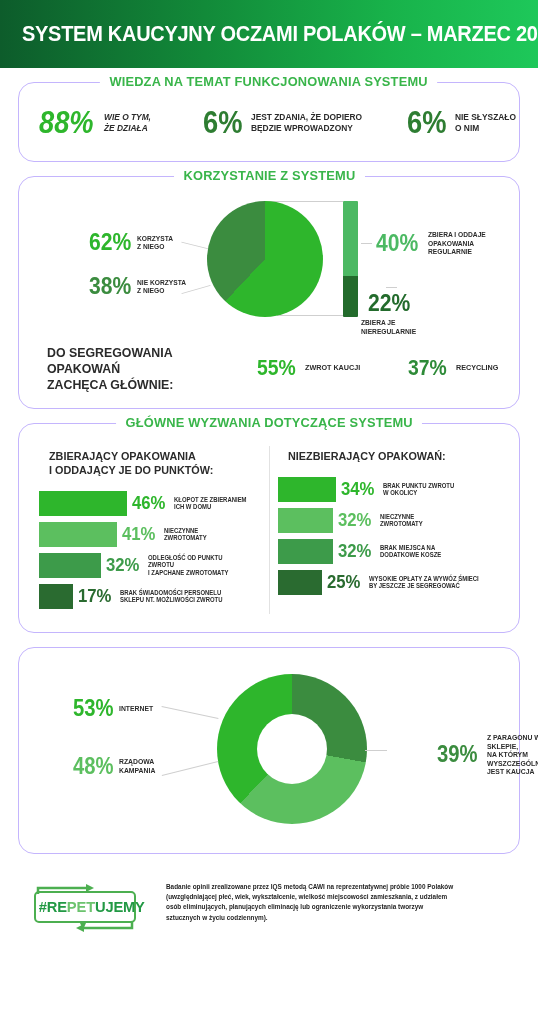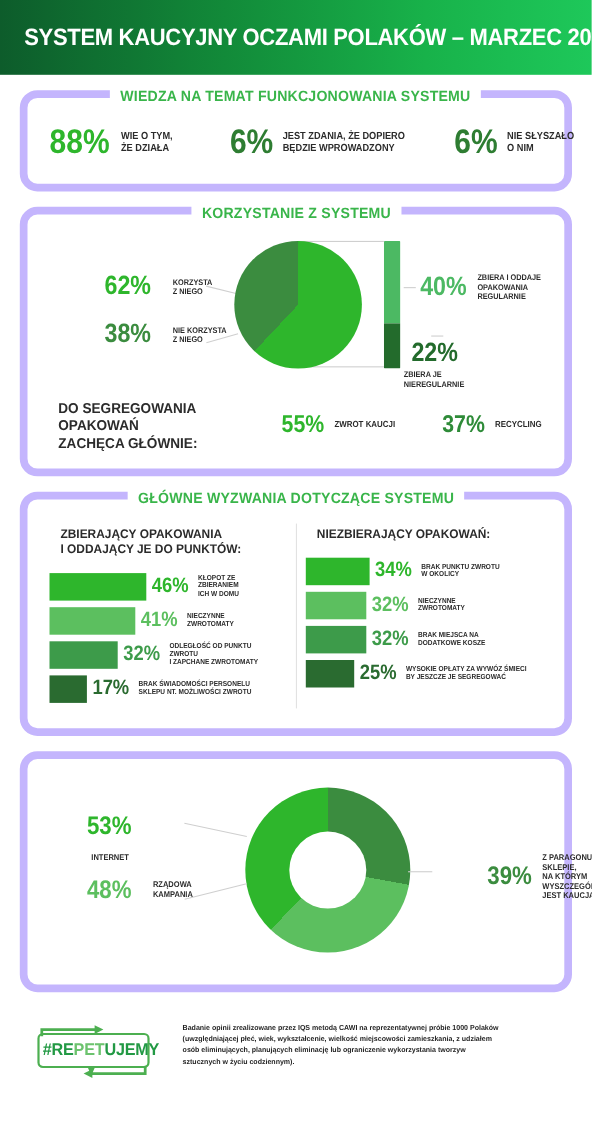--- a/index.html
+++ b/index.html
@@ -24,21 +24,21 @@
     font-size: 21.5px;
     letter-spacing: -0.3px;
     transform: scaleX(0.93);
     transform-origin: left center;
     white-space: nowrap;
   }
 
   
   .section { position: relative; margin: 0 18px 14px 18px; }
   .card {
-    border: 7px solid #c4b5fd;
+    border: 1px solid #c4b5fd;
     border-radius: 16px;
     background: #fff;
     padding: 16px 12px 14px 12px;
     position: relative;
   }
   .sec-title-wrap {
     position: absolute; top: -9px; left: 0; right: 0;
     display: flex; align-items: center; justify-content: center;
     z-index: 3; pointer-events: none;
   }
@@ -69,39 +69,39 @@
     color: #2b2b2b;
     line-height: 1.12;
     transform: scaleX(0.9);
     transform-origin: left center;
     text-transform: uppercase;
   }
 
   
   .knowledge { display: flex; align-items: center; padding: 9px 4px 10px 8px; gap: 6px; }
   .kn-item { display: flex; align-items: center; gap: 3px; flex: 0 0 auto; }
-  .kn-item:nth-child(1) { width: 158px; }
+  .kn-item:nth-child(1) { width: 158px; font-style: italic; }
   .kn-item:nth-child(2) { width: 198px; }
   .kn-item:nth-child(3) { width: 140px; }
   .kn-pct { font-size: 31px; }
   .kn-lbl { font-size: 9.3px; }
 
   
   .usage-top { position: relative; height: 146px; }
   .pie {
     position: absolute; left: 176px; top: 8px;
     width: 116px; height: 116px; border-radius: 50%;
   }
   .vbar {
     position: absolute; left: 312px; top: 8px;
     width: 15px; height: 116px; border-radius: 1px; overflow: hidden;
     display: flex; flex-direction: column;
   }
   .lead { position: absolute; background: #cfcfcf; }
-  .stat-left { position: absolute; display: flex; align-items: center; gap: 14px; }
+  .stat-left { position: absolute; display: flex; align-items: center; gap: 0; }
   .stat-right { position: absolute; display: flex; align-items: center; gap: 4px; }
   .u-pct { font-size: 24px; }
   .u-lbl { font-size: 7.4px; }
   .dash { width: 11px; height: 1px; background: #cfcfcf; flex: 0 0 auto; }
 
   .encourage { display: flex; align-items: center; padding: 6px 4px 2px 16px; gap: 24px; }
   .enc-title {
     font-family: "Liberation Sans Narrow", "Liberation Sans", sans-serif;
     font-weight: bold; font-size: 13px; color: #2b2b2b; line-height: 1.2;
     width: 190px; transform: scaleX(0.95); transform-origin: left center;
@@ -316,21 +316,21 @@
     <div class="card">
       <div class="sources">
         <div class="donut" style="background: conic-gradient(rgb(59, 140, 63) 0deg, rgb(59, 140, 63) 100.286deg, rgb(92, 191, 95) 100.286deg, rgb(92, 191, 95) 223.714deg, rgb(46, 182, 44) 223.714deg, rgb(46, 182, 44) 360deg);">
           <div class="donut-hole"></div>
         </div>
 
         <div class="lead" style="left:130px;top:48px;width:58px;height:1px;transform:rotate(12deg);"></div>
         <div class="lead" style="left:130px;top:104px;width:58px;height:1px;transform:rotate(-14deg);"></div>
         <div class="lead" style="left:334px;top:86px;width:22px;height:1px;"></div>
 
-        <div class="stat-left" style="left:42px;top:34px;flex-direction:column;">
+        <div class="stat-left" style="left:42px;top:34px;">
           <div class="pct s-pct" style="color: rgb(46, 182, 44);">53%</div>
           <div class="lbl s-lbl">INTERNET</div>
         </div>
         <div class="stat-left" style="left:42px;top:92px;">
           <div class="pct s-pct" style="color: rgb(92, 191, 95);">48%</div>
           <div class="lbl s-lbl">RZĄDOWA<br>KAMPANIA</div>
         </div>
         <div class="stat-right" style="left:358px;top:70px;align-items:center;margin-left:48px;">
           <div class="pct s-pct" style="color: rgb(59, 140, 63);">39%</div>
           <div class="lbl s-lbl">Z PARAGONU W SKLEPIE,<br>NA KTÓRYM<br>WYSZCZEGÓLNIONA<br>JEST KAUCJA</div>

